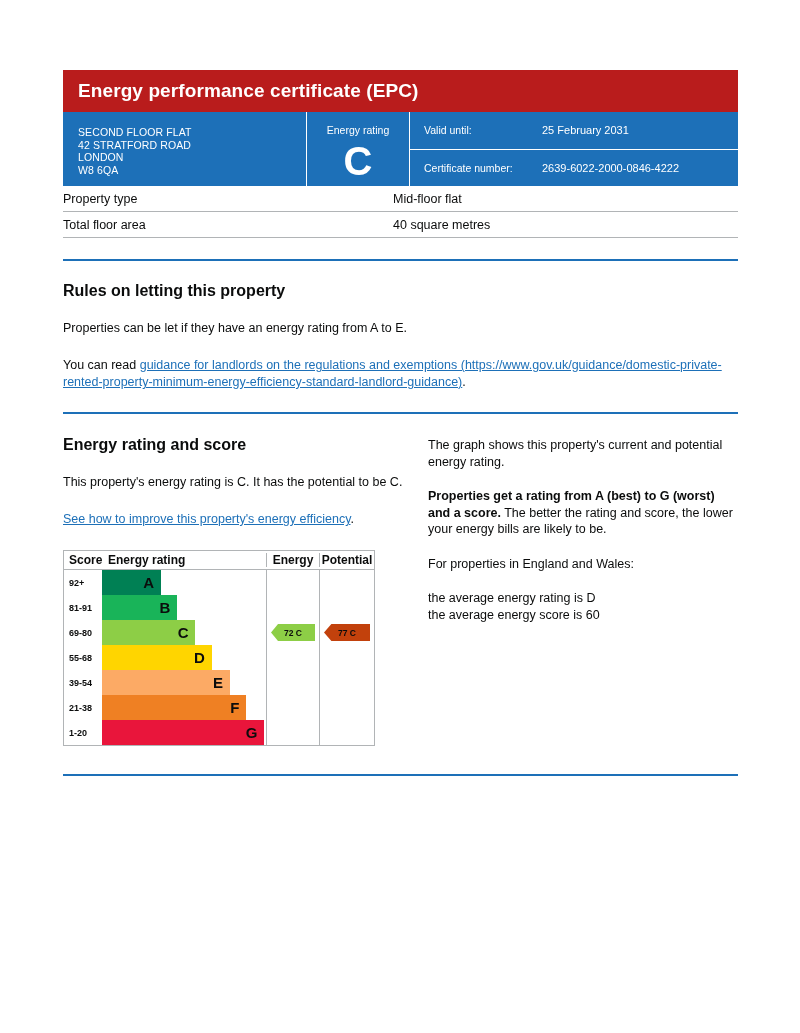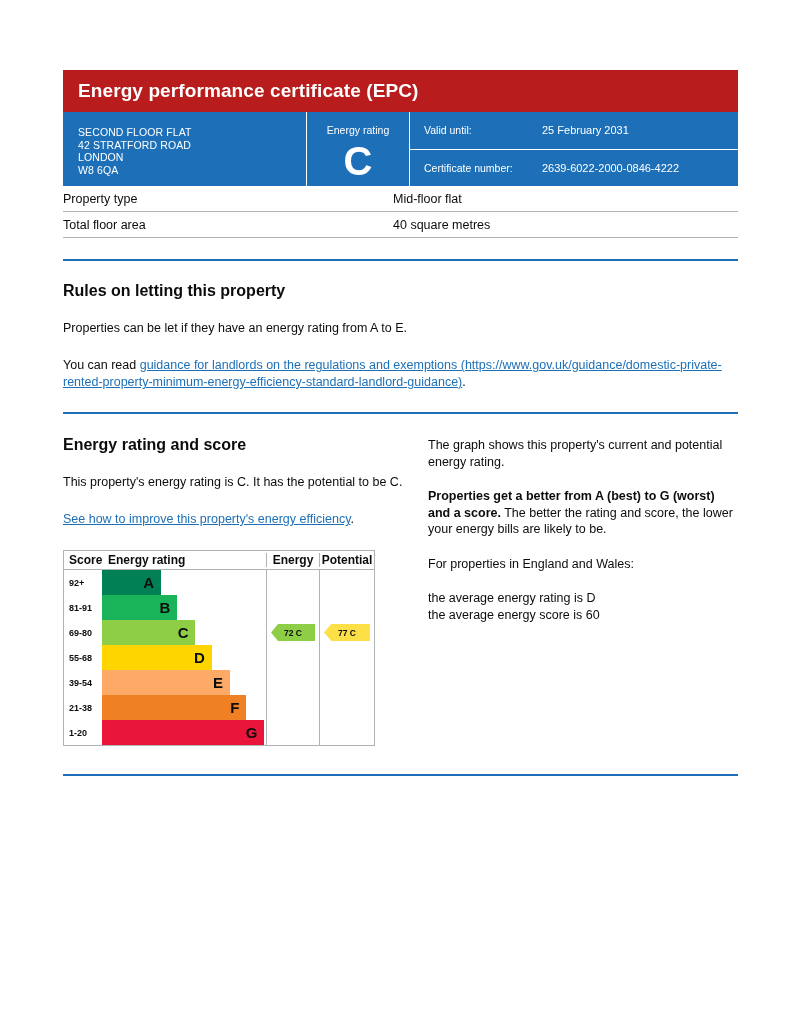--- a/index.html
+++ b/index.html
@@ -328,21 +328,21 @@
 
             <div class="band-row">
               <div class="band-score">69-80</div>
               <div class="band-area">
                 <div class="band-bar" style="width:57%;background:#8dce46;">C</div>
               </div>
               <div class="col-cur">
                 <div class="arrow" style="background:#8dce46;">72  C</div>
               </div>
               <div class="col-pot">
-                <div class="arrow pot" style="background:#fde047;">77  C</div>
+                <div class="arrow pot" style="background:#c2410c;">77  C</div>
               </div>
             </div>
 
             <div class="band-row">
               <div class="band-score">55-68</div>
               <div class="band-area">
                 <div class="band-bar" style="width:67%;background:#ffd500;">D</div>
               </div>
               <div class="col-cur"></div>
               <div class="col-pot"></div>
@@ -374,21 +374,21 @@
               <div class="col-cur"></div>
               <div class="col-pot"></div>
             </div>
 
           </div>
         </div>
       </div>
 
       <div class="col-right">
         <p>The graph shows this property's current and potential energy rating.</p>
-        <p><strong>Properties get a better from A (best) to G (worst) and a score.</strong><span> The better the rating and score, the lower your energy bills are likely to be.</span></p>
+        <p><strong>Properties get a rating from A (best) to G (worst) and a score.</strong><span> The better the rating and score, the lower your energy bills are likely to be.</span></p>
         <p>For properties in England and Wales:</p>
         <p class="tight">the average energy rating is D</p>
         <p class="tight">the average energy score is 60</p>
       </div>
     </div>
 
     <hr class="hr-thin-blue">
   </div>
 </div>
 

